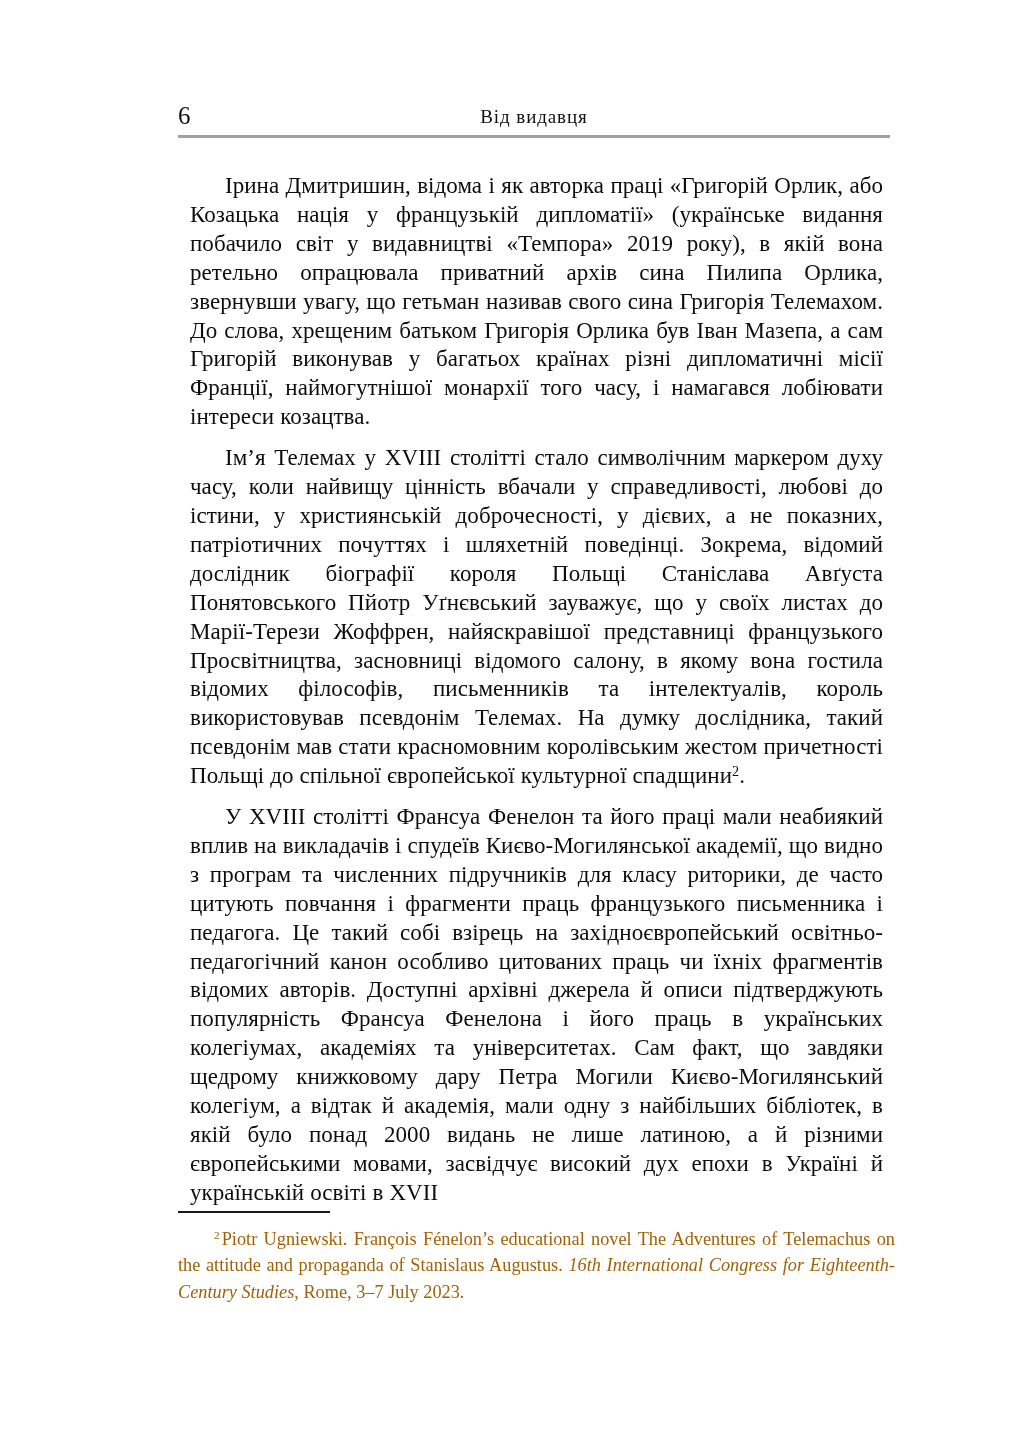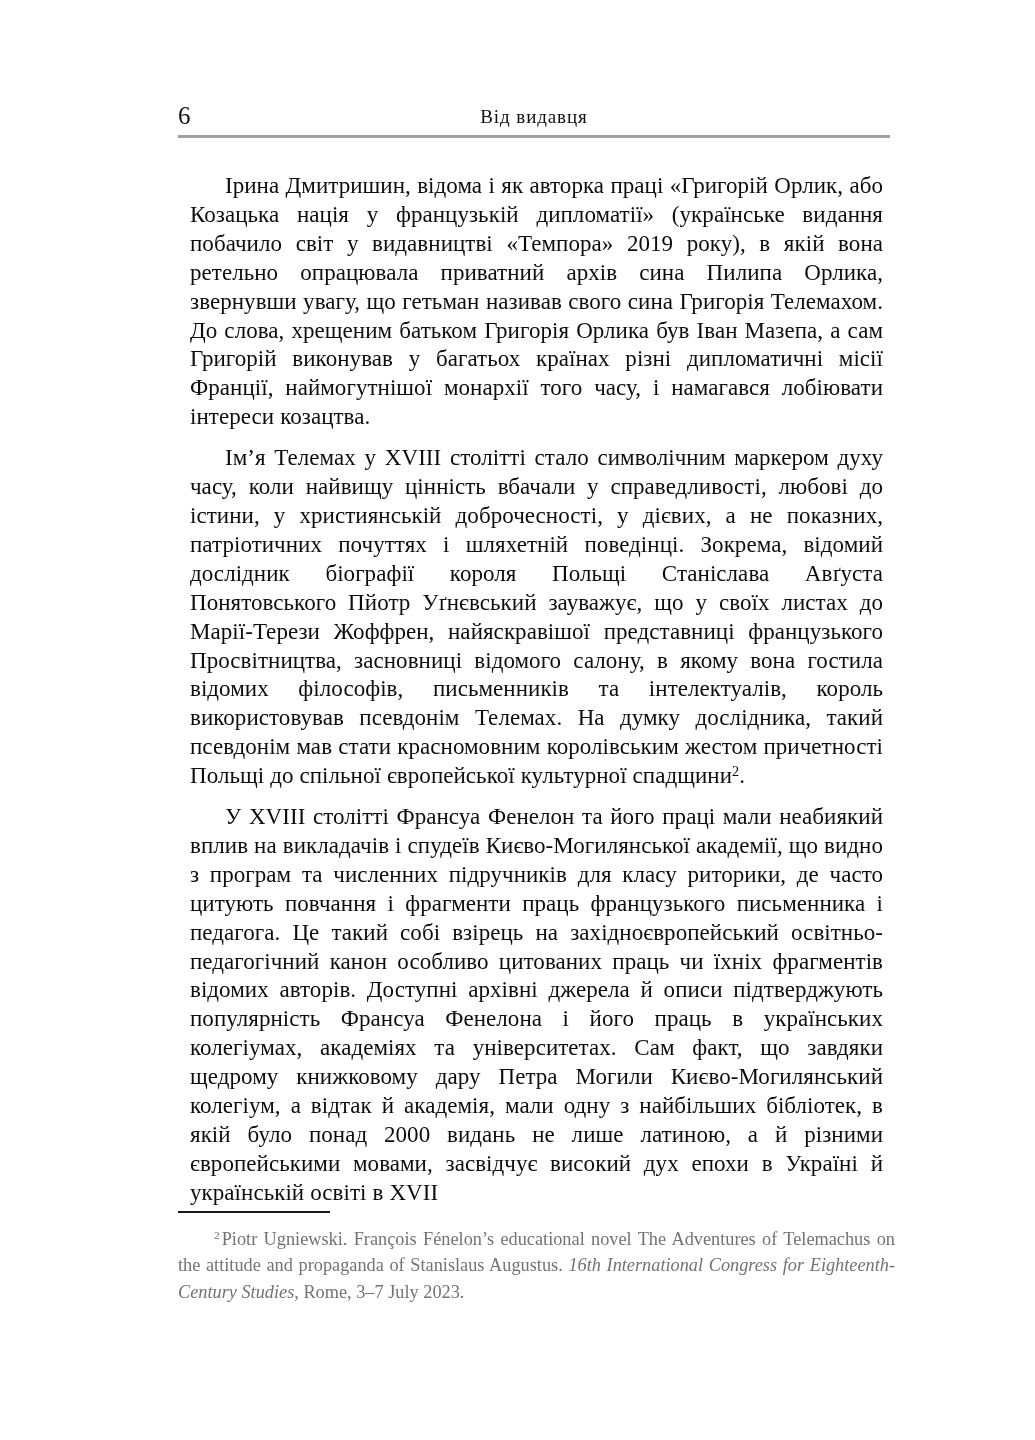--- a/index.html
+++ b/index.html
@@ -107,21 +107,21 @@
     top: 1226px;
     width: 717px;
   }
   .footnote p {
     margin: 0;
     text-indent: 36px;
     text-align: justify;
     text-justify: inter-word;
     font-size: 18.3px;
     line-height: 26.4px;
-    color: #737373;
+    color: #a16207;
     hyphens: none;
   }
   .footnote sup.fn-num {
     font-size: 0.62em;
     vertical-align: 0.55em;
     line-height: 0;
     margin-right: 2px;
   }
   .footnote i, .footnote .ital {
     font-style: italic;

